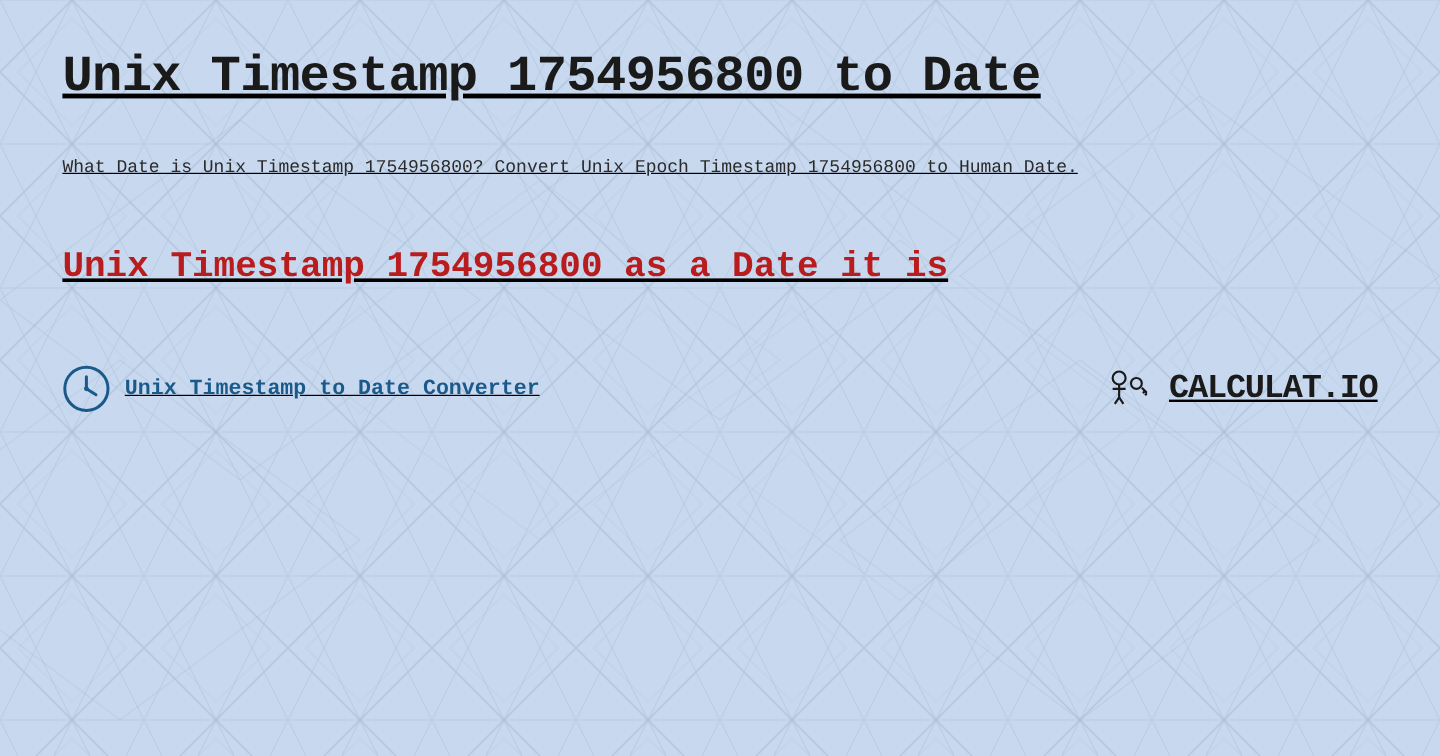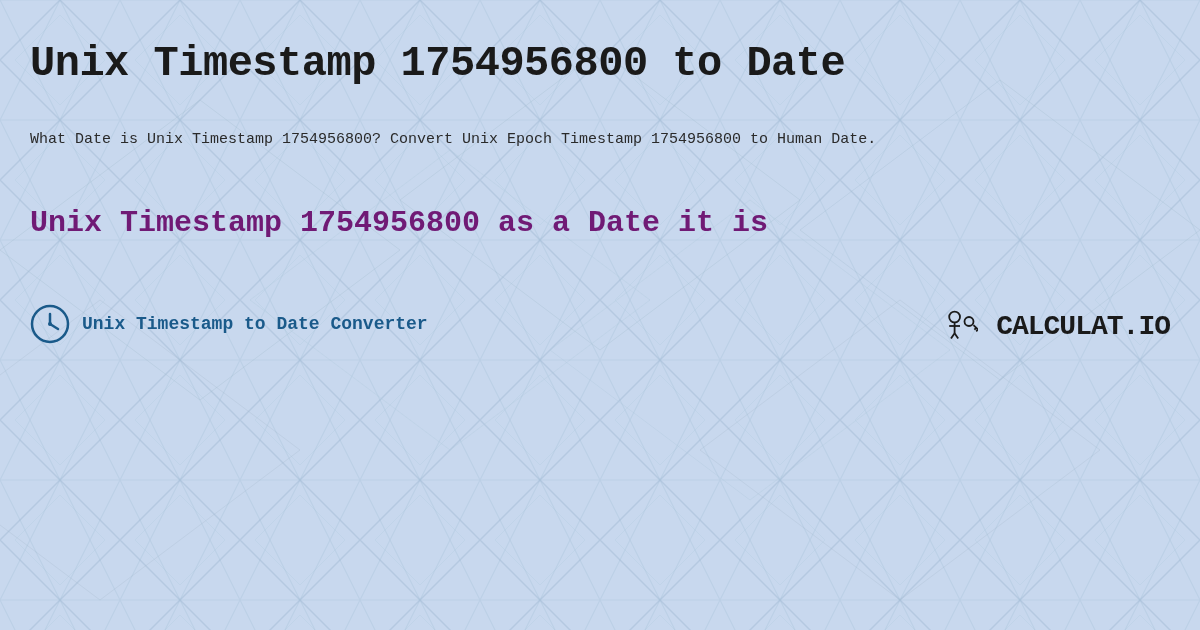--- a/index.html
+++ b/index.html
@@ -23,21 +23,22 @@
       top: 0;
       left: 0;
       width: 100%;
       height: 100%;
       z-index: 0;
     }
 
     .content {
       position: relative;
       z-index: 1;
-      padding: 40px 30px;
+      padding: 40px 52px;
+      text-decoration: underline;
     }
 
     .main-title {
       font-size: 42px;
       font-weight: 900;
       color: #1a1a1a;
       margin-bottom: 40px;
       letter-spacing: -0.5px;
     }
 
@@ -49,27 +50,27 @@
       font-weight: 400;
     }
 
     .result-section {
       margin-bottom: 60px;
     }
 
     .result-text {
       font-size: 30px;
       font-weight: 900;
-      color: #701a75;
+      color: #b91c1c;
       line-height: 1.4;
     }
 
     .footer {
       display: flex;
-      align-items: flex-end;
+      align-items: center;
       justify-content: space-between;
       margin-top: 33px;
     }
 
     .footer-left {
       display: flex;
       align-items: center;
       gap: 12px;
     }
 

